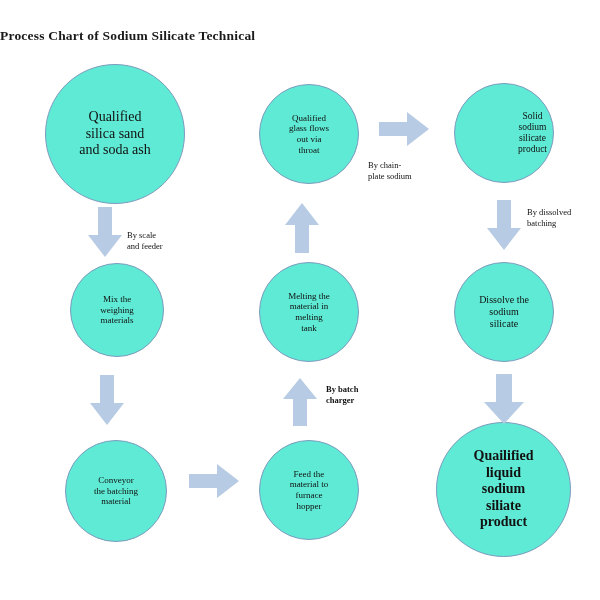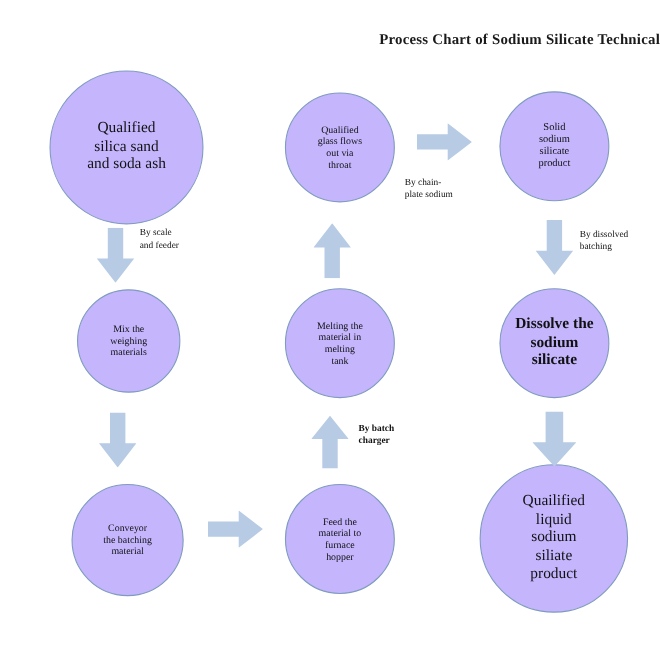--- a/index.html
+++ b/index.html
@@ -13,33 +13,33 @@
     height: 600px;
     background: #ffffff;
     overflow: hidden;
     font-family: "Liberation Serif", "DejaVu Serif", serif;
   }
   .title {
     position: absolute;
     left: 0;
     top: 28px;
     width: 600px;
-    text-align: right;
+    text-align: left;
     font-family: "Liberation Serif", "DejaVu Serif", serif;
     font-weight: bold;
     font-size: 13.5px;
     color: #1a1a1a;
     letter-spacing: 0.2px;
   }
   .node {
     position: absolute;
     box-sizing: border-box;
     border: 1px solid #7f9bbf;
     border-radius: 50%;
-    background: #c4b5fd;
+    background: #5eead4;
     display: flex;
     align-items: center;
     justify-content: center;
     text-align: center;
     color: #111111;
     line-height: 1.18;
   }
   .node span {
     display: block;
     padding: 0 6px;
@@ -70,73 +70,73 @@
 and soda ash</span>
   </div>
 
   <div class="node" style="left:259px; top:84px; width:100px; height:100px;">
     <span style="font-size: 9px; white-space: pre-line;">Qualified
 glass flows
 out via
 throat</span>
   </div>
 
-  <div class="node" style="left:454px; top:83px; width:100px; height:100px;">
+  <div class="node" style="left:454px; top:83px; width:100px; height:100px;justify-content:flex-end;">
     <span style="font-size: 9.5px; white-space: pre-line;">Solid
 sodium
 silicate
 product</span>
   </div>
 
   <div class="node" style="left:70px; top:263px; width:94px; height:94px;">
     <span style="font-size: 9px; white-space: pre-line;">Mix the
 weighing
 materials</span>
   </div>
 
   <div class="node" style="left:259px; top:262px; width:100px; height:100px;">
     <span style="font-size: 9px; white-space: pre-line;">Melting the
 material in
 melting
 tank</span>
   </div>
 
   <div class="node" style="left:454px; top:262px; width:100px; height:100px;">
-    <span style="font-size: 14px; white-space: pre-line; font-weight: bold;">Dissolve the
+    <span style="font-size: 10px; white-space: pre-line;">Dissolve the
 sodium
 silicate</span>
   </div>
 
   <div class="node" style="left:65px; top:440px; width:102px; height:102px;">
     <span style="font-size: 9px; white-space: pre-line;">Conveyor
 the batching
 material</span>
   </div>
 
   <div class="node" style="left:259px; top:440px; width:100px; height:100px;">
     <span style="font-size: 9px; white-space: pre-line;">Feed the
 material to
 furnace
 hopper</span>
   </div>
 
-  <div class="node" style="left:436px; top:422px; width:135px; height:135px;">
+  <div class="node" style="left:436px; top:422px; width:135px; height:135px;font-weight:bold;">
     <span style="font-size: 14px; white-space: pre-line;">Quailified
 liquid
 sodium
 siliate
 product</span>
   </div>
 
   <div class="arrow" style="left:88px; top:207px; width:34px; height:50px;">
     <svg width="34" height="50" viewBox="0 0 34 50">
       <polygon points="10,0 24,0 24,28 34,28 17,50 0,28 10,28" fill="#b7cbe4"></polygon>
     </svg>
   </div>
-  <div class="edge-label" style="left:127px; top:206px;">By scale
+  <div class="edge-label" style="left:127px; top:230px;">By scale
 and feeder</div>
 
   <div class="arrow" style="left:90px; top:375px; width:34px; height:50px;">
     <svg width="34" height="50" viewBox="0 0 34 50">
       <polygon points="10,0 24,0 24,28 34,28 17,50 0,28 10,28" fill="#b7cbe4"></polygon>
     </svg>
   </div>
 
   <div class="arrow" style="left:189px; top:464px; width:50px; height:34px;">
     <svg width="50" height="34" viewBox="0 0 50 34">

